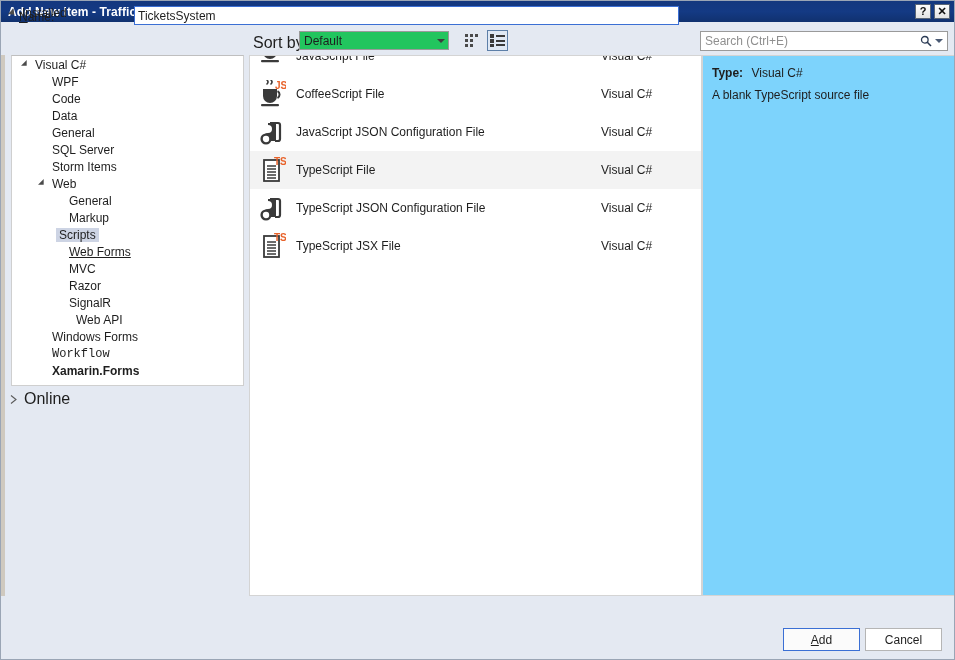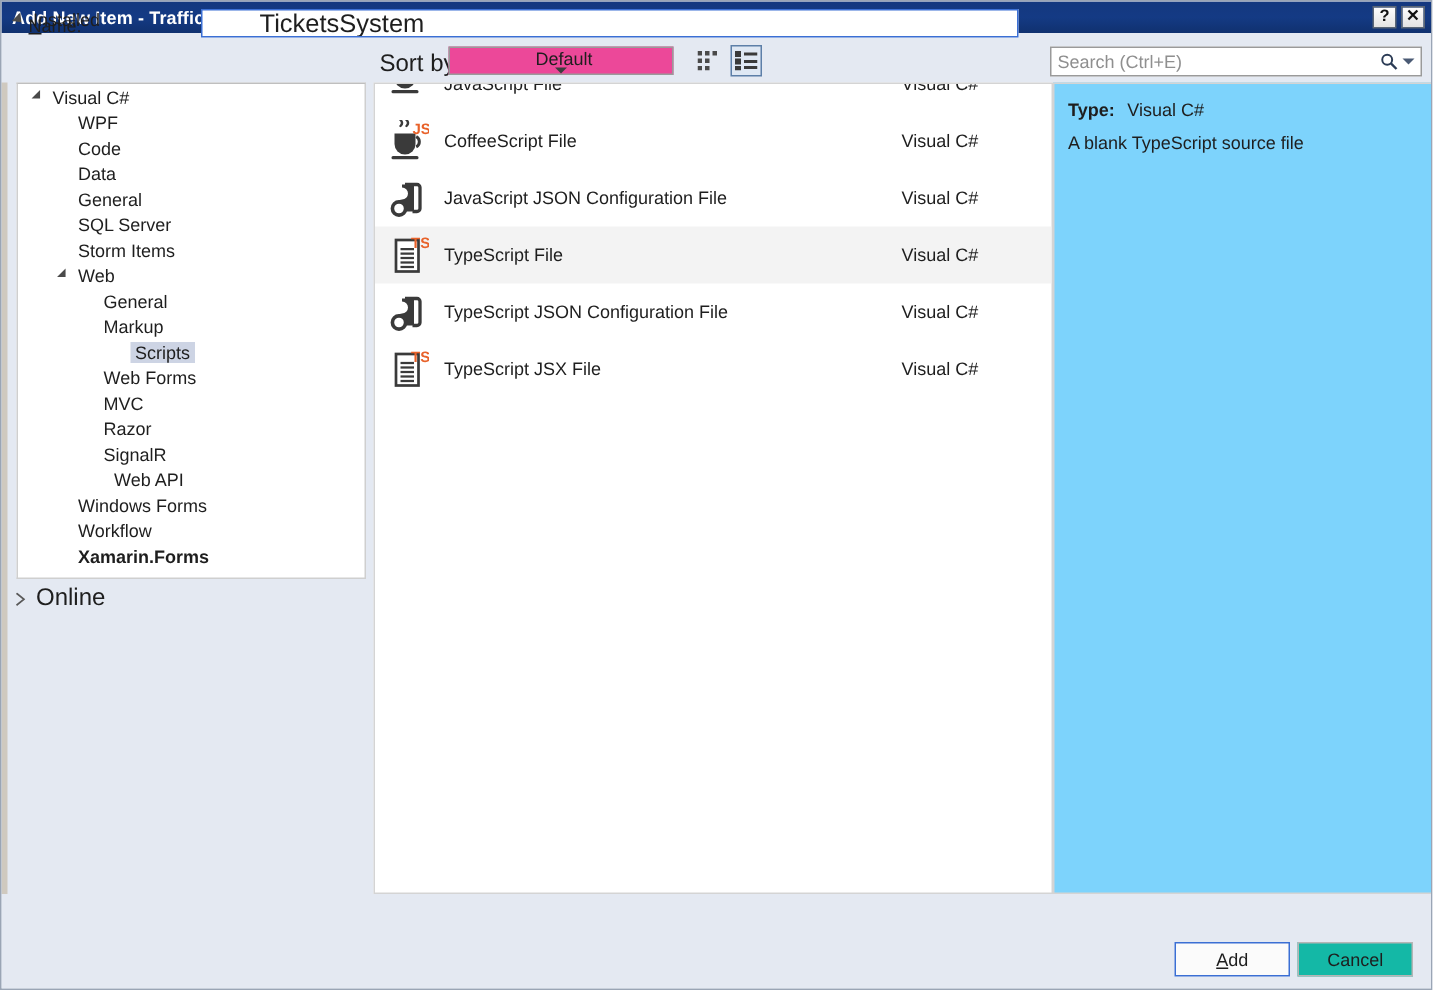--- a/index.html
+++ b/index.html
@@ -92,29 +92,28 @@
   .sortby-label {
     position: absolute;
     left: 252px; top: 33px;
     font-size: 16px;
     color: #1e1e1e;
   }
   .sortby-select {
     position: absolute;
     left: 298px; top: 30px;
     width: 150px; height: 19px;
-    background: #ec4899;
+    background: #22c55e;
     border: 1px solid #9a9a9a;
     box-sizing: border-box;
     font-size: 12px;
     color: #1e1e1e;
     display: flex;
     align-items: center;
     cursor: pointer;
-    flex-direction: column;
   }
   .sortby-value {
     padding-left: 4px;
     flex: 1;
     white-space: nowrap;
     overflow: hidden;
   }
   .sortby-arrow {
     width: 15px;
     display: flex;
@@ -321,25 +320,24 @@
     border: 1px solid #3b6fd4;
     box-sizing: border-box;
   }
   .name-input input {
     width: 100%;
     height: 100%;
     border: 0;
     outline: 0;
     background: transparent;
     font-family: "Liberation Sans", sans-serif;
-    font-size: 17px;
+    font-size: 12px;
     color: #1e1e1e;
     padding-left: 3px;
     box-sizing: border-box;
-    margin-left: 35px;
   }
   .btn {
     position: absolute;
     top: 627px;
     width: 77px; height: 23px;
     background: linear-gradient(to bottom, #fcfcfc, #ededed);
     border: 1px solid #b5b5b5;
     box-sizing: border-box;
     font-family: "Liberation Sans", sans-serif;
     font-size: 12px;
@@ -349,21 +347,21 @@
     justify-content: center;
     cursor: pointer;
   }
   .btn.default {
     left: 782px;
     border: 1px solid #3b6fd4;
     background: #fbfbfb;
   }
   .btn.cancel {
     left: 864px;
-    background: #14b8a6;
+    background: #ffffff;
     border: 1px solid #b5b5b5;
   }
   .acc { text-decoration: underline; }
 
   .icon-svg { display: block; }
 </style>
 </head>
 <body>
 
 <div id="dialog">
@@ -469,49 +467,49 @@
           <span class="lbl">Web</span>
         </div>
         <div class="tree-row" style="padding-left: 41px;">
           <span class="tw"></span>
           <span class="lbl">General</span>
         </div>
         <div class="tree-row" style="padding-left: 41px;">
           <span class="tw"></span>
           <span class="lbl">Markup</span>
         </div>
-        <div class="tree-row selected" style="padding-left: 62px;">
+        <div class="tree-row selected" style="padding-left: 31px;">
           <span class="tw"></span>
           <span class="lbl">Scripts</span>
         </div>
+        <div class="tree-row" style="padding-left: 41px; text-decoration: underline;">
+          <span class="tw"></span>
+          <span class="lbl">Web Forms</span>
+        </div>
         <div class="tree-row" style="padding-left: 41px;">
           <span class="tw"></span>
-          <span class="lbl">Web Forms</span>
+          <span class="lbl">MVC</span>
+        </div>
+        <div class="tree-row" style="padding-left: 41px; align-items: center;">
+          <span class="tw"></span>
+          <span class="lbl">Razor</span>
         </div>
         <div class="tree-row" style="padding-left: 41px;">
           <span class="tw"></span>
-          <span class="lbl">MVC</span>
-        </div>
-        <div class="tree-row" style="padding-left: 41px; align-items: center;">
-          <span class="tw"></span>
-          <span class="lbl">Razor</span>
-        </div>
-        <div class="tree-row" style="padding-left: 41px;">
-          <span class="tw"></span>
           <span class="lbl">SignalR</span>
         </div>
         <div class="tree-row" style="padding-left: 48px;">
           <span class="tw"></span>
           <span class="lbl">Web API</span>
         </div>
         <div class="tree-row" style="padding-left: 24px;">
           <span class="tw"></span>
           <span class="lbl">Windows Forms</span>
         </div>
-        <div class="tree-row" style="padding-left: 24px;">
+        <div class="tree-row" style="padding-left: 24px; font-family: Liberation Mono, monospace;">
           <span class="tw"></span>
           <span class="lbl">Workflow</span>
         </div>
         <div class="tree-row" style="padding-left: 24px; font-weight: bold;">
           <span class="tw"></span>
           <span class="lbl">Xamarin.Forms</span>
         </div>
       </div>
   </div>
 

